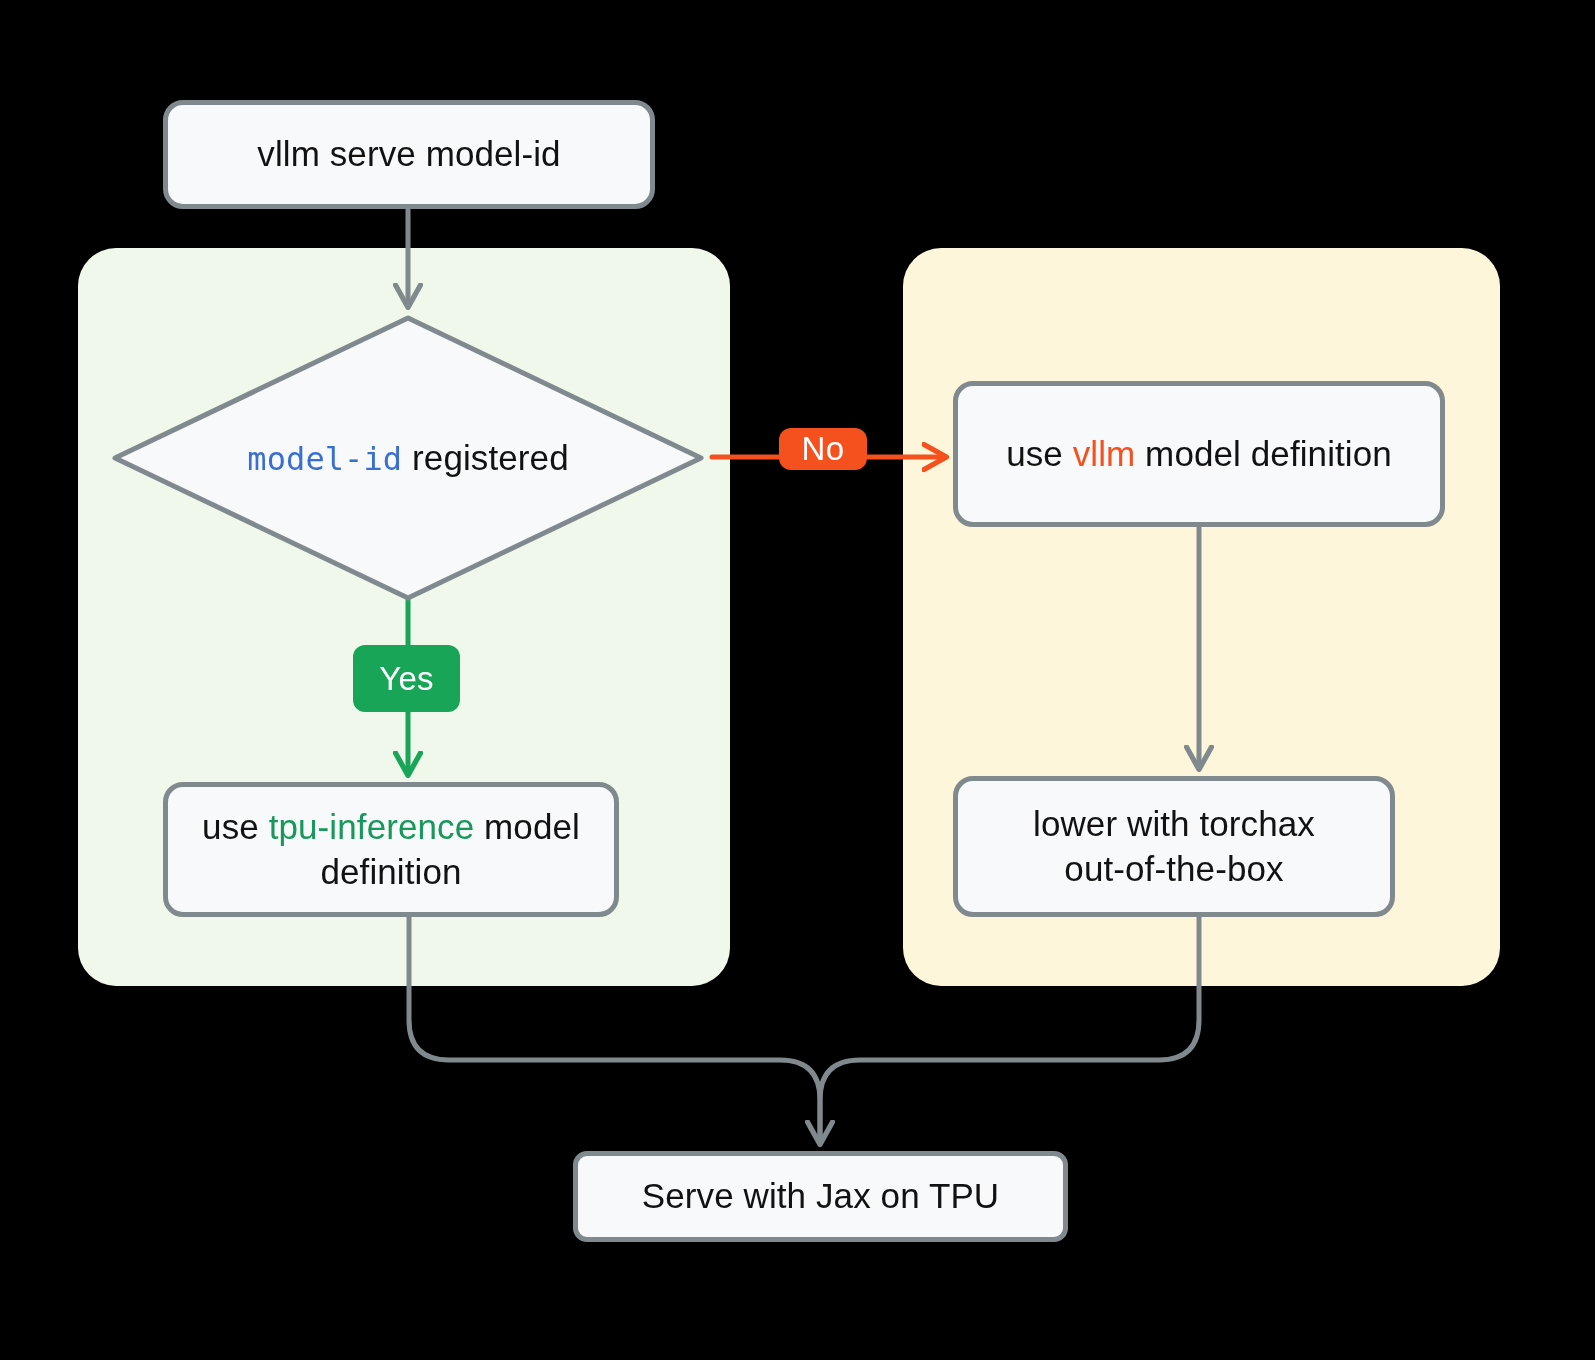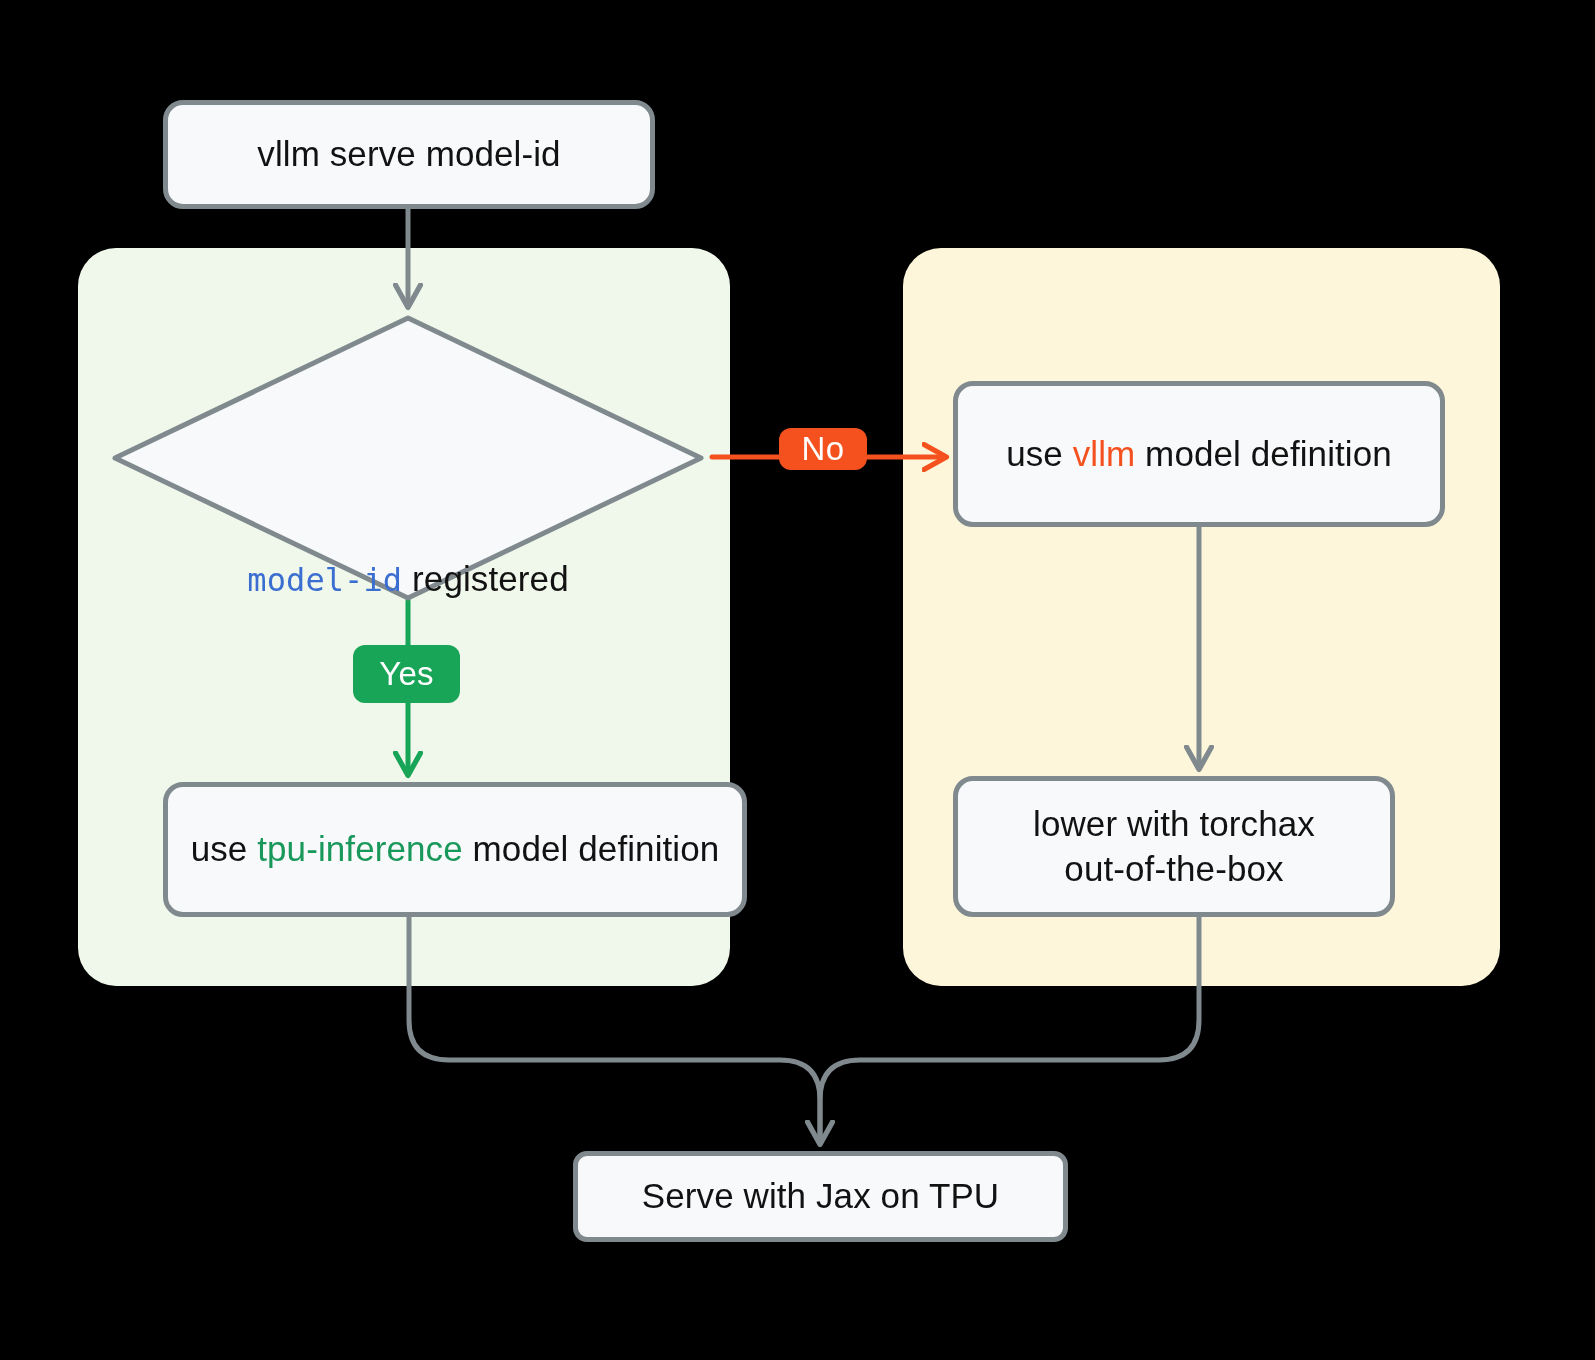--- a/index.html
+++ b/index.html
@@ -46,21 +46,21 @@
     align-items: center;
     justify-content: center;
     text-align: center;
     color: #121212;
     font-size: 35px;
     line-height: 1.28;
     letter-spacing: .1px;
     padding: 6px 18px;
   }
   .node-start  { left: 163px; top: 100px;  width: 492px; height: 109px;  }
-  .node-tpu    { left: 163px; top: 782px;  width: 584px; height: 135px; }
+  .node-tpu    { left: 163px; top: 782px;  width: 456px; height: 135px; }
   .node-vllm   { left: 953px; top: 381px;  width: 492px; height: 146px; }
   .node-lower  { left: 953px; top: 776px;  width: 442px; height: 141px; }
   .node-serve  { left: 573px; top: 1151px; width: 495px; height: 91px; border-radius: 14px;  }
 
   
   .diamond-wrap {
     position: absolute;
     left: 110px;
     top: 313px;
     width: 596px;
@@ -73,21 +73,21 @@
     height: 100%;
   }
   .diamond-label {
     position: absolute;
     left: 0;
     top: 0;
     width: 100%;
     height: 100%;
     display: flex;
     flex-direction: row;
-    align-items: flex-end;
+    align-items: center;
     justify-content: center;
     text-align: center;
     font-size: 35px;
     line-height: 1.33;
     color: #121212;
     letter-spacing: .1px;
   }
 
   
   .badge {
@@ -95,21 +95,21 @@
     box-sizing: border-box;
     display: flex;
     align-items: center;
     justify-content: center;
     color: #FFFFFF;
     font-size: 33px;
     border-radius: 12px;
     letter-spacing: .3px;
   }
   .badge-no  { left: 779px; top: 428px; width: 88px;  height: 42px; background: #F4511E; }
-  .badge-yes { left: 353px; top: 645px; width: 107px; height: 58px; background: #19A558; }
+  .badge-yes { left: 353px; top: 645px; width: 107px; height: 67px; background: #19A558; }
 
   
   .mono       { font-family: "DejaVu Sans Mono", "Liberation Mono", monospace; font-size: 32px; }
   .c-blue     { color: #3A6ED0; }
   .c-green    { color: #18985A; }
   .c-orange   { color: #F4511E; }
 </style>
 </head>
 <body>
 

